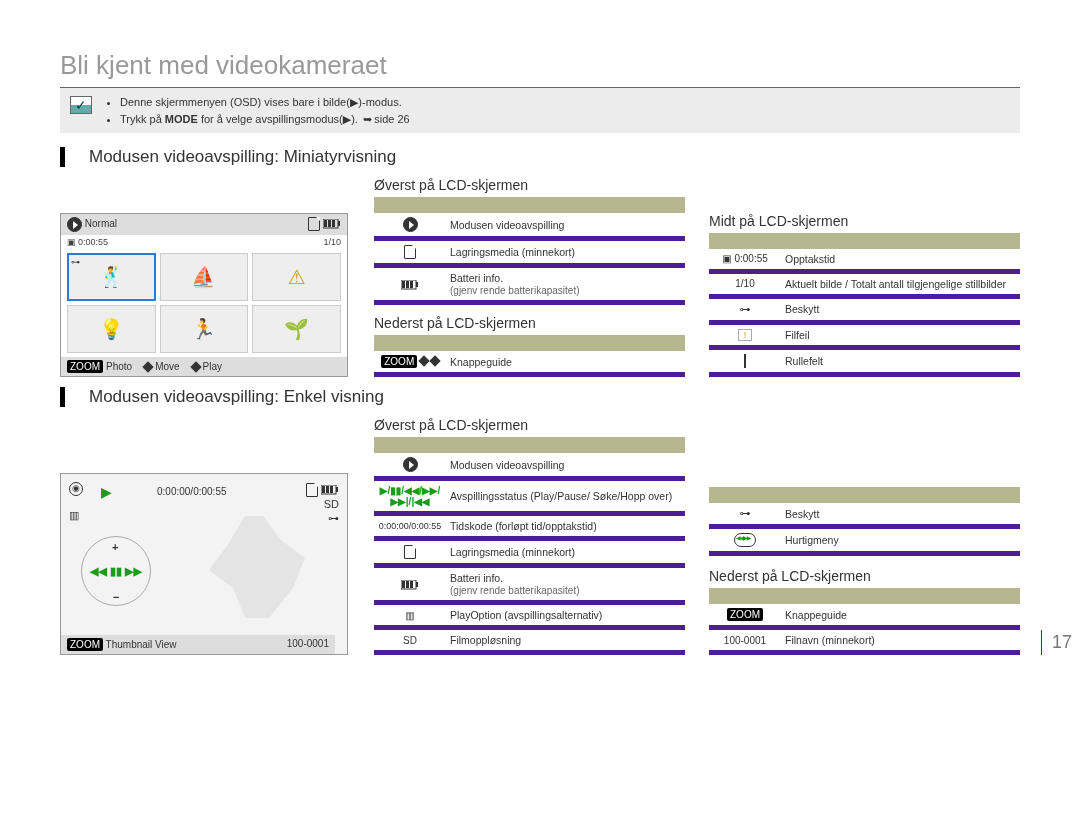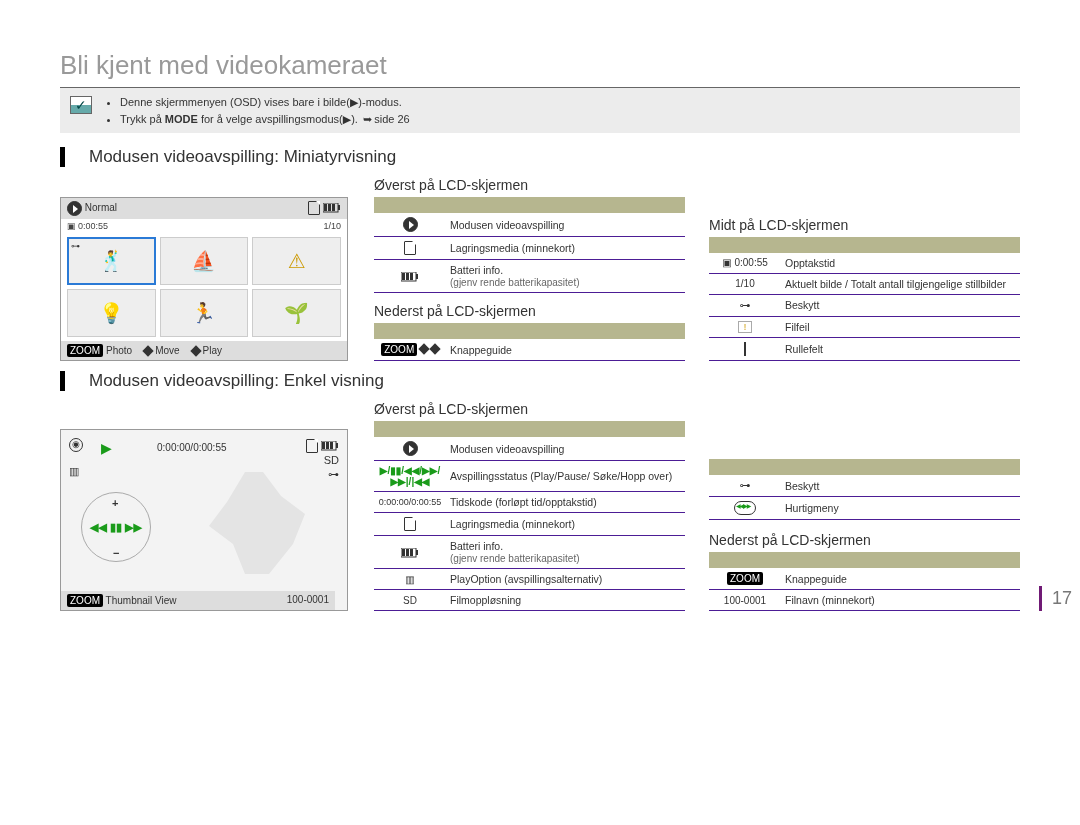--- a/index.html
+++ b/index.html
@@ -69,21 +69,21 @@
     font-size: 10.5px;
   }
   table.spec th {
     background: #b6b68f;
     color: #fff;
     text-align: center;
     font-weight: normal;
     height: 16px;
   }
   table.spec td {
-    border-bottom: 1px solid #4c1d95;
+    border-bottom: 5px solid #4c1d95;
     padding: 4px 4px;
     vertical-align: middle;
     margin-top: 10px;
   }
   table.spec td.icon-cell {
     width: 72px;
     text-align: center;
     font-size: 10px;
   }
   .sub { color: #666; font-size: 10px; }
@@ -180,21 +180,21 @@
     background:#ddd; padding:3px 6px;
     display:flex; justify-content:space-between;
     font-size:10px;
   }
   .page-num {
     position:absolute;
     right: -52px;
     bottom: 0;
     font-size: 18px;
     color:#777;
-    border-left: 3px solid #701a75;
+    border-left: 1px solid #701a75;
     padding: 2px 0 2px 10px;
   }
   .page-wrap { position: relative; }
   .col-right-stack { display:flex; flex-direction:column; gap:10px; flex:1; }
   svg.battery { width:18px; height:10px; vertical-align:middle; }
   .card-icon { display:inline-block; width:12px; height:14px; border:1px solid #333; border-radius:1px; position:relative; vertical-align:middle; }
   .card-icon::after { content:""; position:absolute; right:-1px; top:-1px; border-top:4px solid #fff; border-left:4px solid transparent; }
   .playcirc { display:inline-block; width:15px; height:15px; border:1px solid #333; border-radius:50%; position:relative; vertical-align:middle; background:#333;}
   .playcirc::after { content:""; position:absolute; left:5px; top:3px; border-left:5px solid #fff; border-top:4px solid transparent; border-bottom:4px solid transparent;}
   .key-icon { font-size:11px; }

